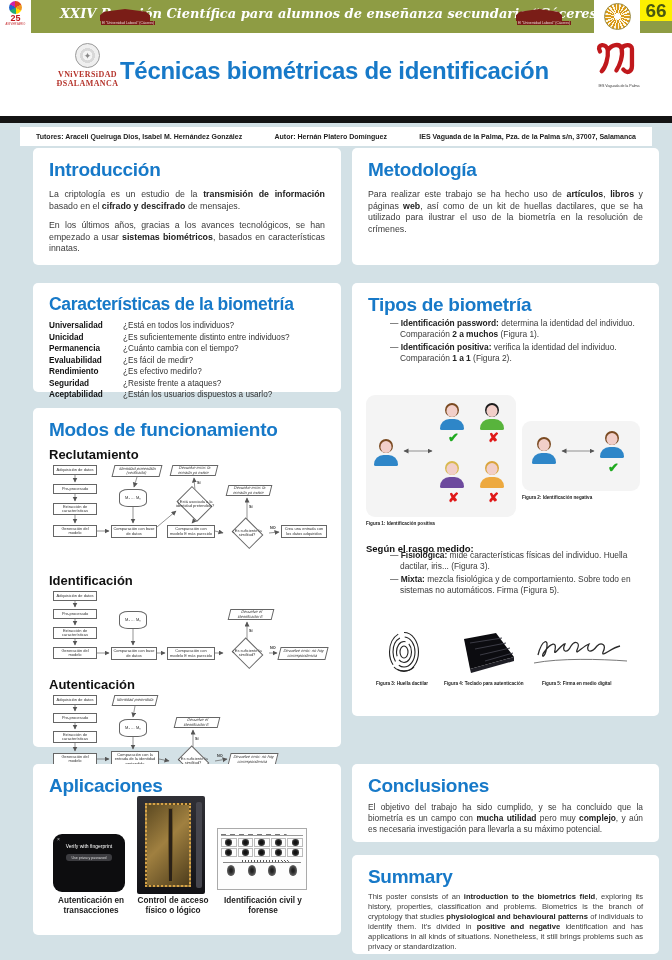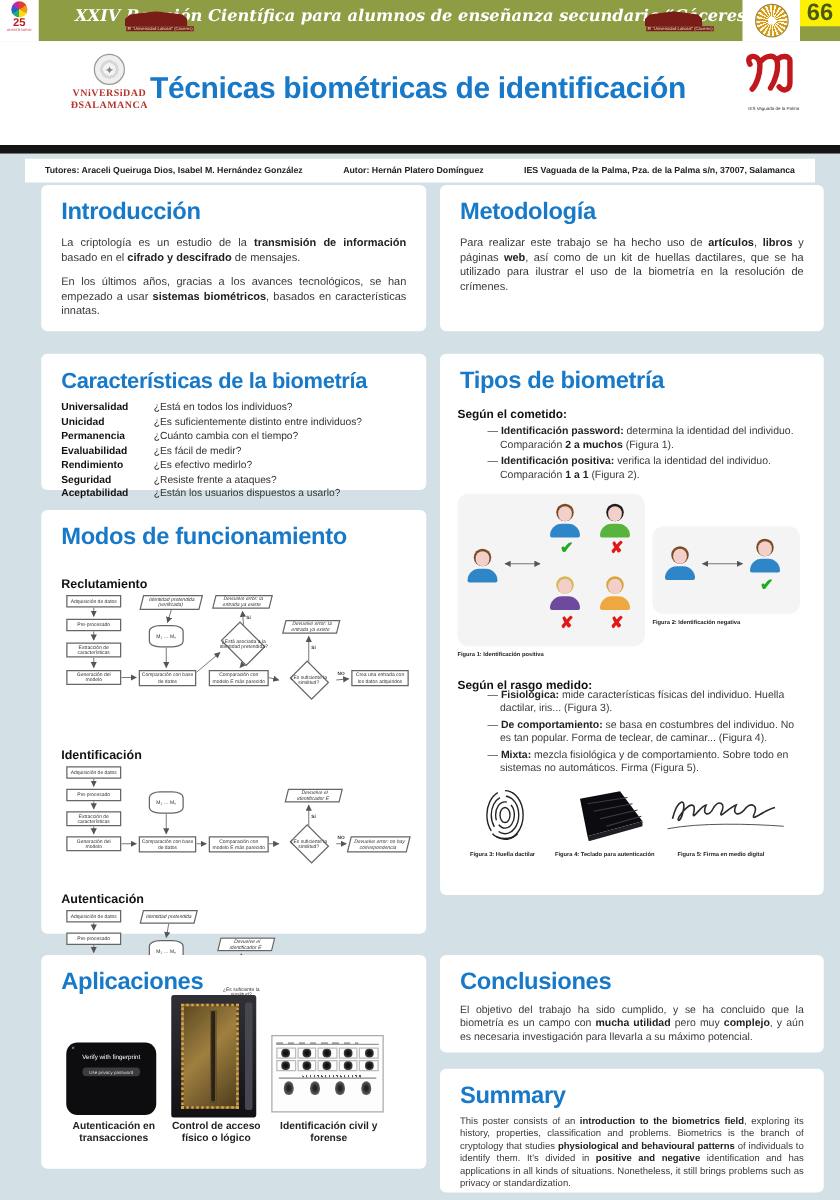--- a/index.html
+++ b/index.html
@@ -63,21 +63,21 @@
   .figcap{position:absolute;font-size:4.6px;font-weight:bold;color:#222;white-space:nowrap}
   .person{position:absolute;width:24px;height:27px}
   .person .hair{position:absolute;left:50%;top:0;transform:translateX(-50%);width:14px;height:14px;border-radius:50%;background:var(--hair,#7a4a21)}
   .person .face{position:absolute;left:50%;top:2px;transform:translateX(-50%);width:11px;height:11.5px;border-radius:50%;background:#f2cfc9}
   .person .torso{position:absolute;bottom:0;left:0;width:24px;height:11px;border-radius:12px 12px 2px 2px;background:var(--shirt,#2e86c8)}
   .mark{position:absolute;font-size:13px;font-weight:bold;line-height:13px}
   .mark.ok{color:var(--check-green)} .mark.no{color:var(--cross-red)}
 
   
   .flow{position:relative;margin:3px 0 0 16px;width:284px}
-  .flowtitle{font-size:10px;font-weight:bold;color:#111;margin:21px 0 0 16px}
+  .flowtitle{font-size:13px;font-weight:bold;color:#111;margin:6px 0 0 16px}
   .fn,.fp,.fd,.fc{position:absolute;display:flex;align-items:center;justify-content:center;text-align:center;
     font-size:4px;line-height:1.1;color:#333;background:#fff;border:.6px solid #666;overflow:hidden;padding:1px}
   .fp{transform:skewX(-14deg)}
   .fd{border:none;background:none;overflow:visible}
   .fd::before{content:"";position:absolute;inset:8% 22%;background:#fff;border:.6px solid #666;transform:rotate(45deg)}
   .fd span{position:relative;z-index:1;font-size:4px}
   .fc{border-radius:9px/5px}
   .elabel{position:absolute;font-size:3.8px;font-weight:bold;color:#333}
   .arrows{position:absolute;inset:0;width:100%;height:100%;overflow:visible}
   .arrows line,.arrows path{stroke:#666;stroke-width:.7;fill:none}
@@ -296,21 +296,20 @@
           </div>
         <div class="fp" style="left:126px;top:22px;width:44px;height:11px">Devuelve el identificador E</div>
         <div class="fp" style="left:180px;top:58px;width:48px;height:13px">Devuelve error: no hay correspondencia</div>
         <div class="elabel" style="left:146px;top:42px">Sí</div>
         <div class="elabel" style="left:168px;top:59px">NO</div>
       </div>
     </div>
 
     <div class="card" style="left:352px;top:160px;width:307px;height:433px">
       <div class="h2">Tipos de biometría</div>
-      <div class="sub">Según el cometido:</div>
       <div class="bullet"><span>— </span><span class="b">Identificación password:</span><span> determina la identidad del individuo. Comparación </span><span class="b">2 a muchos</span><span> (Figura 1).</span></div>
       <div class="bullet"><span>— </span><span class="b">Identificación positiva:</span><span> verifica la identidad del individuo. Comparación </span><span class="b">1 a 1</span><span> (Figura 2).</span></div>
 
       <div class="figpanel" style="left:14px;top:112px;width:150px;height:122px">
         <div class="person" style="left: 8px; top: 44px; --hair: #7a4a21; --shirt: #2e86c8;">
             <span class="hair"></span>
             <span class="face"></span>
             <span class="torso"></span>
           </div>
         <svg class="arrows" style="overflow:visible">
@@ -357,21 +356,20 @@
             <span class="face"></span>
             <span class="torso"></span>
           </div>
         <div class="mark ok" style="left:86px;top:40px">✔</div>
       </div>
       <div class="figcap" style="left:170px;top:212px">Figura 2: Identificación negativa</div>
 
       <div class="sub" style="position:absolute;left:0;top:250px">Según el rasgo medido:</div>
       <div style="position:absolute;left:0;top:265px;width:100%">
         <div class="bullet"><span>— </span><span class="b">Fisiológica:</span><span> mide características físicas del individuo. Huella dactilar, iris... (Figura 3).</span></div>
-        <div class="bullet"><span>— </span><span class="b">De comportamiento:</span><span> se basa en costumbres del individuo. No es tan popular. Forma de teclear, de caminar... (Figura 4).</span></div>
         <div class="bullet"><span>— </span><span class="b">Mixta:</span><span> mezcla fisiológica y de comportamiento. Sobre todo en sistemas no automáticos. Firma (Figura 5).</span></div>
       </div>
 
       <svg style="position:absolute;left:34px;top:346px" width="36" height="46" viewBox="0 0 36 46">
         <g stroke="#222" fill="none" stroke-width="1.1">
           <ellipse cx="18" cy="23" rx="4" ry="6"></ellipse>
           <ellipse cx="18" cy="23" rx="7.5" ry="10.5" stroke-dasharray="20 4"></ellipse>
           <ellipse cx="18" cy="23" rx="11" ry="15" stroke-dasharray="26 5"></ellipse>
           <ellipse cx="18" cy="23" rx="14.5" ry="19.5" stroke-dasharray="34 6"></ellipse>
           <path d="M8,38 C12,43 24,43 28,38"></path>

